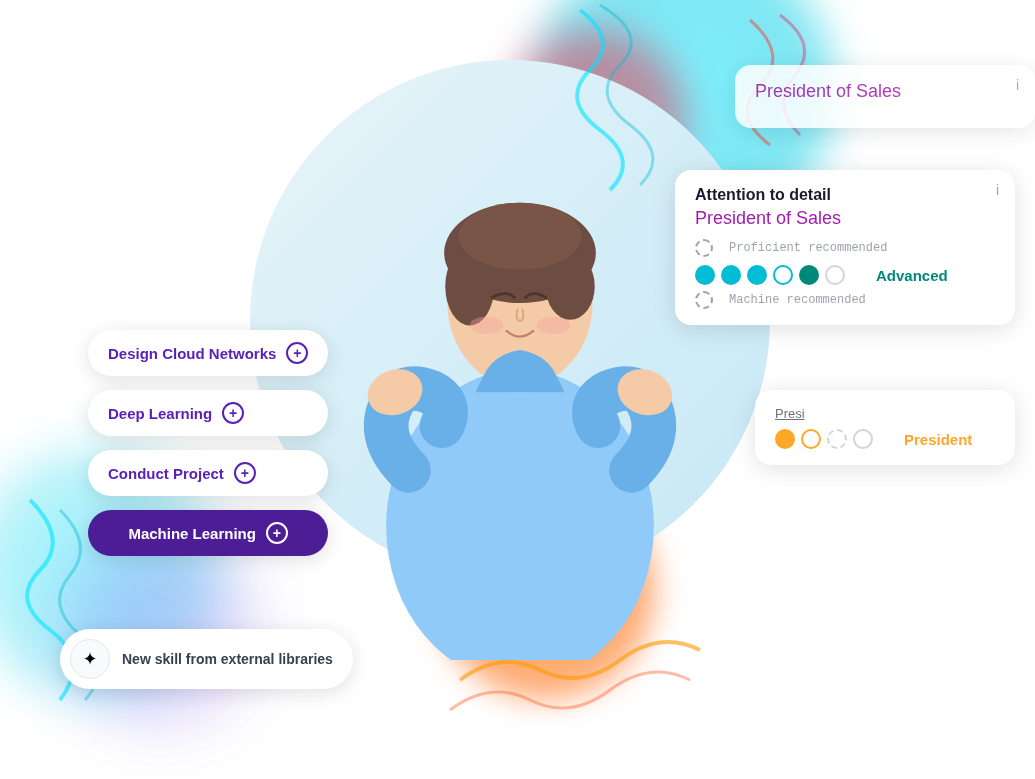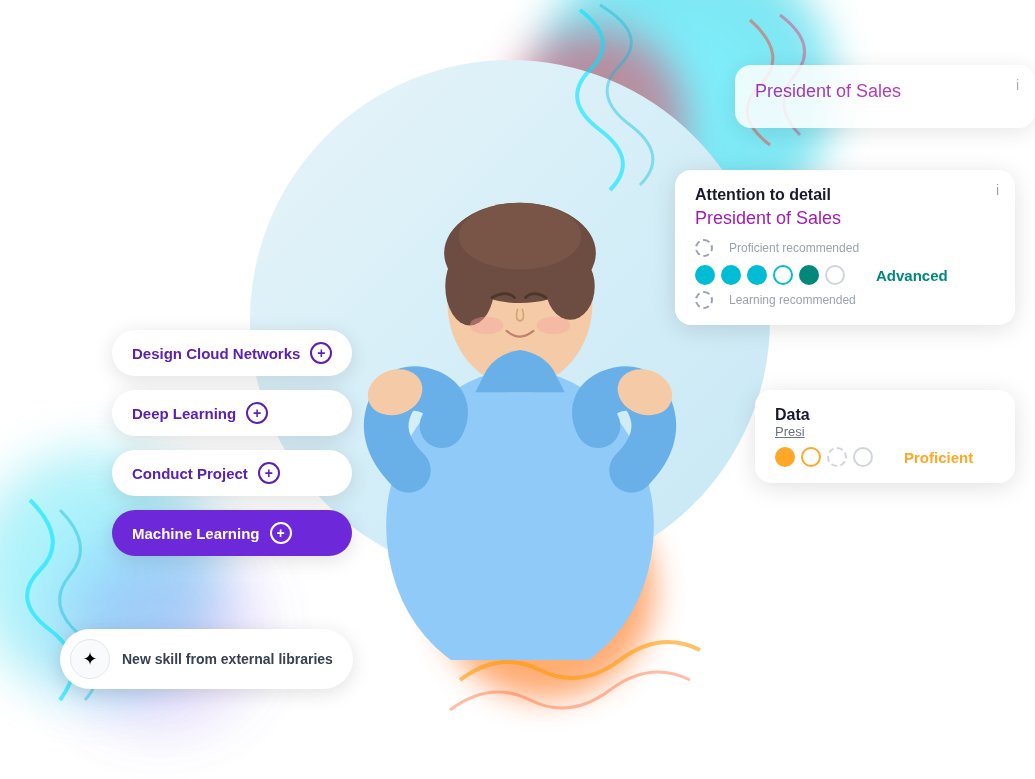--- a/index.html
+++ b/index.html
@@ -87,42 +87,43 @@
 
     
     .person-svg {
       width: 100%;
       height: 100%;
     }
 
     
     .skill-cards {
       position: absolute;
-      left: 112px;
+      left: 88px;
       top: 330px;
       z-index: 10;
       display: flex;
       flex-direction: column;
       gap: 14px;
     }
 
     .skill-card {
       display: flex;
       align-items: center;
       gap: 10px;
       padding: 12px 20px;
       border-radius: 50px;
       background: #fff;
       box-shadow: 0 4px 20px rgba(0,0,0,0.12);
       cursor: pointer;
       min-width: 200px;
     }
 
     .skill-card.active {
-      background: #6d28d9;
+      background: #4c1d95;
+      justify-content: center;
     }
 
     .skill-card-label {
       font-size: 15px;
       font-weight: 600;
       color: #5b21b6;
     }
 
     .skill-card.active .skill-card-label {
       color: #fff;
@@ -224,20 +225,21 @@
     }
     .rating-label.teal { color: #00897b; }
     .rating-label.amber { color: #ffa726; }
 
     
     .proficient-row {
       display: flex;
       align-items: center;
       gap: 8px;
       margin-top: 6px;
+      font-family: Liberation Mono, monospace;
     }
     .circle-check {
       width: 18px; height: 18px;
       border-radius: 50%;
       border: 2px dashed #9ca3af;
       flex-shrink: 0;
     }
 
     
     .card-agile {
@@ -418,36 +420,35 @@
         <div class="dot dot-filled-teal"></div>
         <div class="dot dot-outlined-teal"></div>
         <div class="dot dot-filled-teal-dark"></div>
         <div class="dot dot-empty"></div>
       </div>
       <span class="rating-label teal">Advanced</span>
     </div>
 
     <div class="proficient-row">
       <div class="circle-check"></div>
-      <span class="recommended-text">Learning recommended</span>
+      <span class="recommended-text">Machine recommended</span>
     </div>
   </div>
 
   <div class="card-data" style="top:390px;">
-    <div class="card-data-title">Data</div>
     <div class="card-data-subtitle">Presi</div>
 
     <div class="info-card-row">
       <div class="dots-row">
         <div class="dot dot-filled-amber"></div>
         <div class="dot dot-outlined-amber"></div>
         <div class="dot" style="background:transparent;border:2px dashed #d1d5db;"></div>
         <div class="dot dot-empty"></div>
       </div>
-      <span class="rating-label amber">Proficient</span>
+      <span class="rating-label amber">President</span>
     </div>
   </div>
 
   <div class="new-skill-badge">
     <div class="sparkle-icon">
       <span>✦</span>
     </div>
     <span class="new-skill-text">New skill from external libraries</span>
   </div>
 

